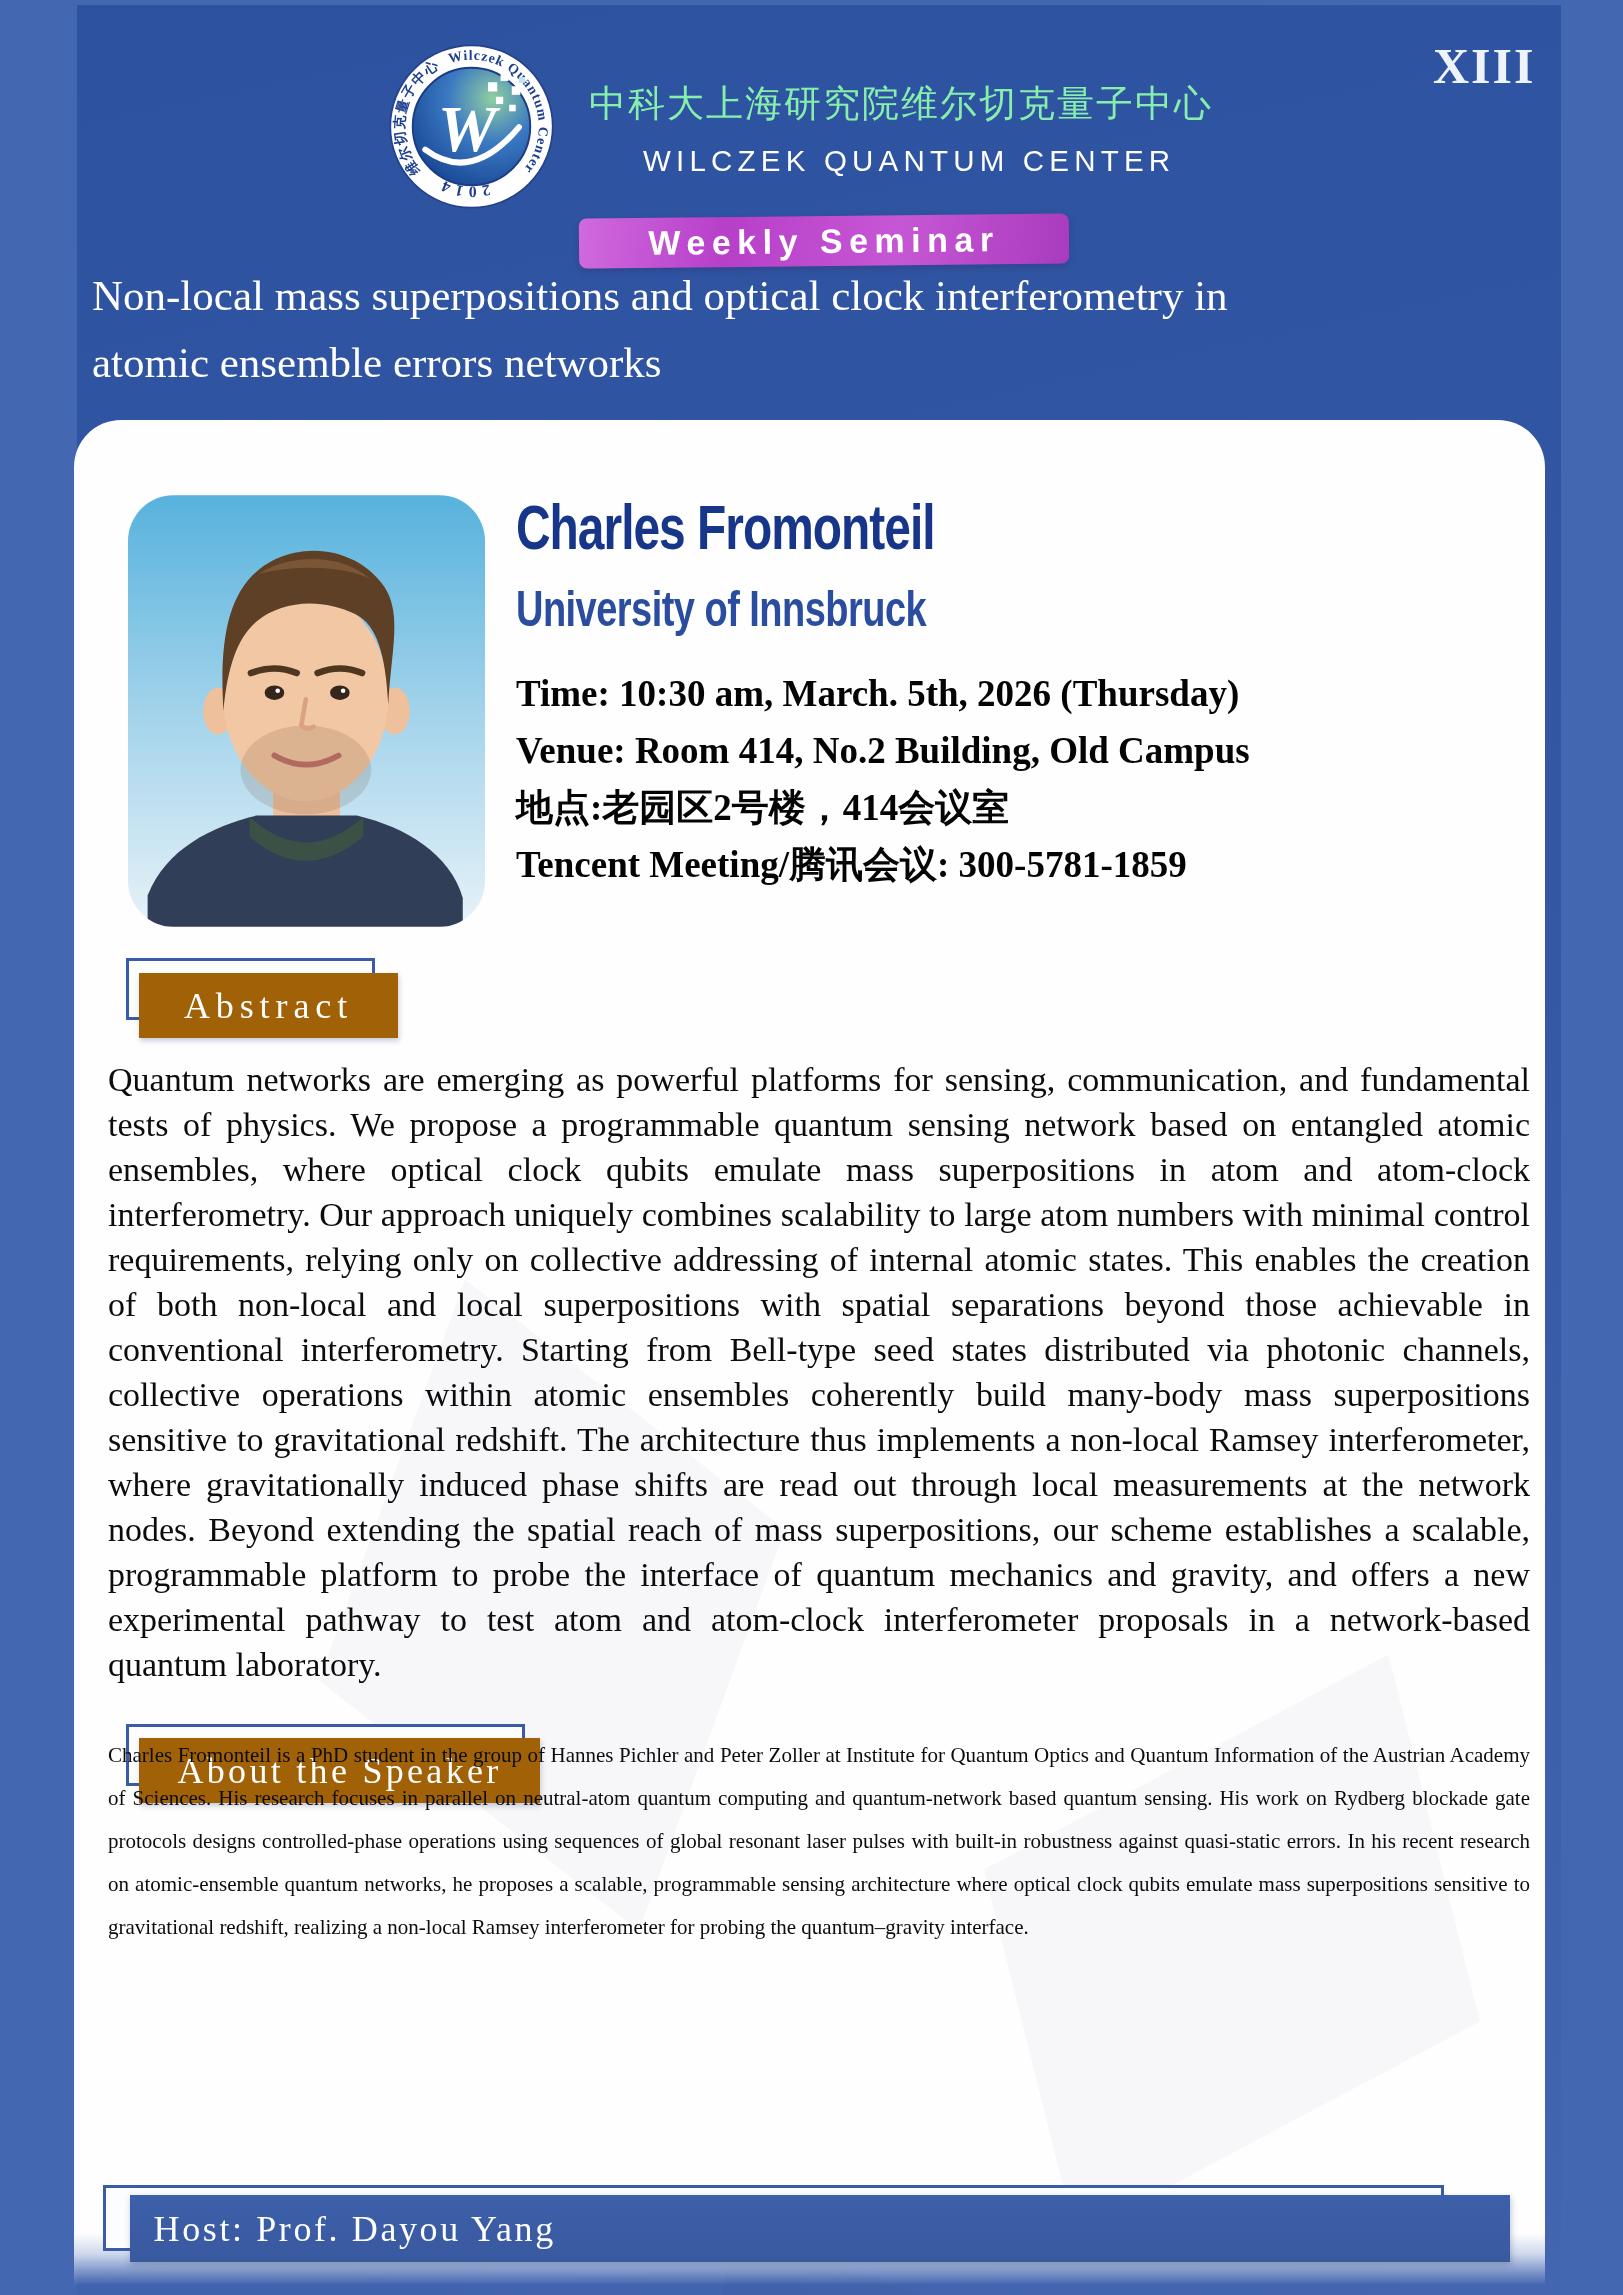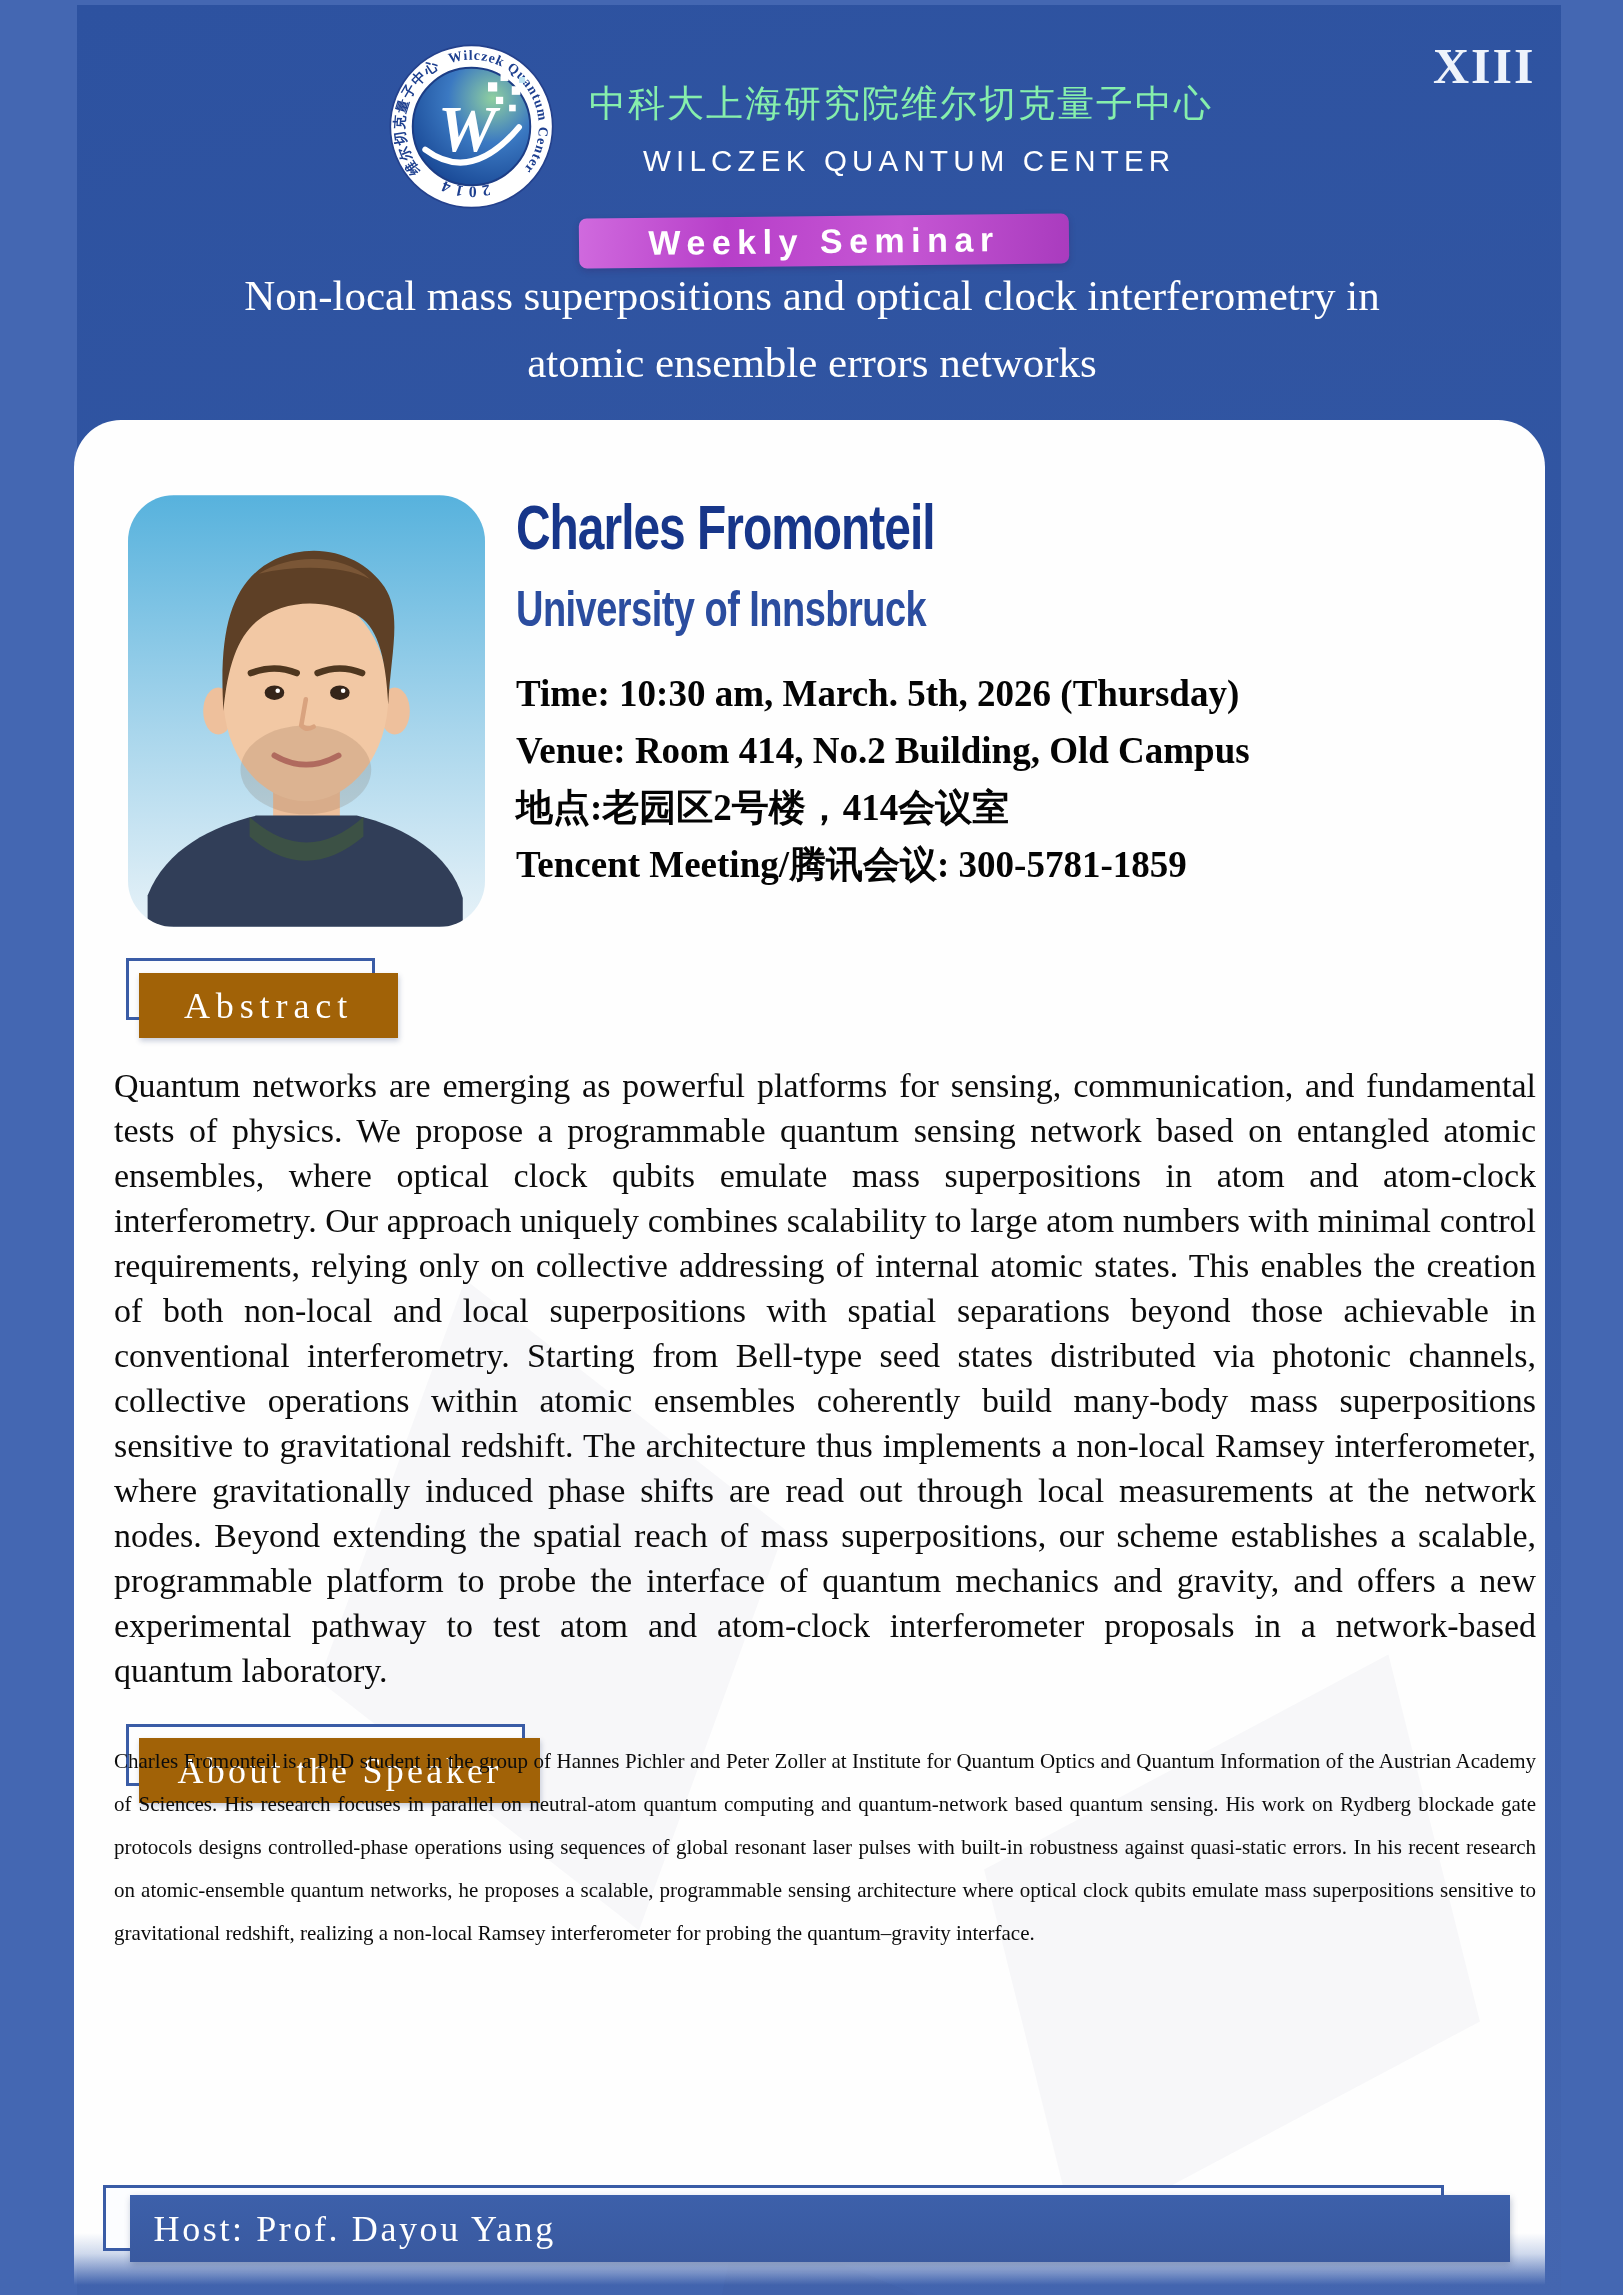--- a/index.html
+++ b/index.html
@@ -23,21 +23,21 @@
   .org-en{position:absolute;left:643px;top:144px;color:#ffffff;
           font-family:"Liberation Sans",sans-serif;font-size:29.5px;font-weight:400;
           letter-spacing:5.2px;}
   .badge{position:absolute;left:579px;top:216px;width:490px;height:50px;
          background:linear-gradient(96deg,#d06ade 0%,#b73fc9 30%,#c657d4 65%,#a93bbe 100%);
          border-radius:7.9px;transform:rotate(-0.6deg);
          display:flex;align-items:center;justify-content:center;
          box-shadow:0 2.6px 6.5px rgba(60,20,80,.25);}
   .badge span{font-family:"Liberation Sans",sans-serif;font-weight:700;font-size:34px;
          color:#ffffff;letter-spacing:6.5px;}
-  .title{position:absolute;left:92px;top:262px;width:1440px;text-align:center;
+  .title{position:absolute;left:92px;top:262px;width:1440px;text-align:left;
          color:#ffffff;font-weight:400;font-size:43px;line-height:67px;margin:0;}
   .title span{display:block;}
   
   .card{position:absolute;left:74px;top:420px;width:1471px;height:1813px;
         background:#fefefe;border-radius:47px 47px 0 0;}
   .wm{position:absolute;background:#2d3f6e;opacity:0.035;}
   .wm1{left:275px;top:982px;width:406px;height:406px;transform:rotate(38deg) skewX(18deg);}
   .wm2{left:929px;top:1342px;width:458px;height:367px;transform:rotate(-28deg) skewX(-14deg);}
   .wm3{left:622px;top:1865px;width:340px;height:275px;transform:rotate(22deg) skewX(10deg);}
   .fade{position:absolute;left:74px;top:2233px;width:1471px;height:52px;
@@ -64,21 +64,21 @@
   .hd-fill{position:absolute;background:#a16207;color:#ffffff;
            display:flex;align-items:center;justify-content:center;
            font-size:36px;box-shadow:1.3px 2.6px 5.2px rgba(40,60,110,.25);}
   .abs-fill{left:139px;top:973px;width:259px;height:65px;letter-spacing:5.9px;}
   .abt-fill{left:139px;top:1738px;width:401px;height:65px;letter-spacing:3.3px;}
   .host-fill{left:130px;top:2195px;width:1356px;height:67px;
              background:linear-gradient(180deg,#3d60aa 0%,#39599f 100%);
              justify-content:flex-start;padding-left:23.6px;letter-spacing:2.6px;
              box-shadow:1.3px 3.3px 6.5px rgba(40,60,110,.3);}
   
-  .para{position:absolute;left:106px;width:1422px;margin:8px;color:#0c0c0c;
+  .para{position:absolute;left:106px;width:1422px;margin:2px;color:#0c0c0c;
         text-align:justify;}
   .abs-para{top:1055px;font-size:34px;line-height:45px;}
   .bio-para{top:1732px;font-size:21px;line-height:43px;}
 </style>
 </head>
 <body>
 
 <div class="poster">
   <div class="inner-bg"></div>
 

